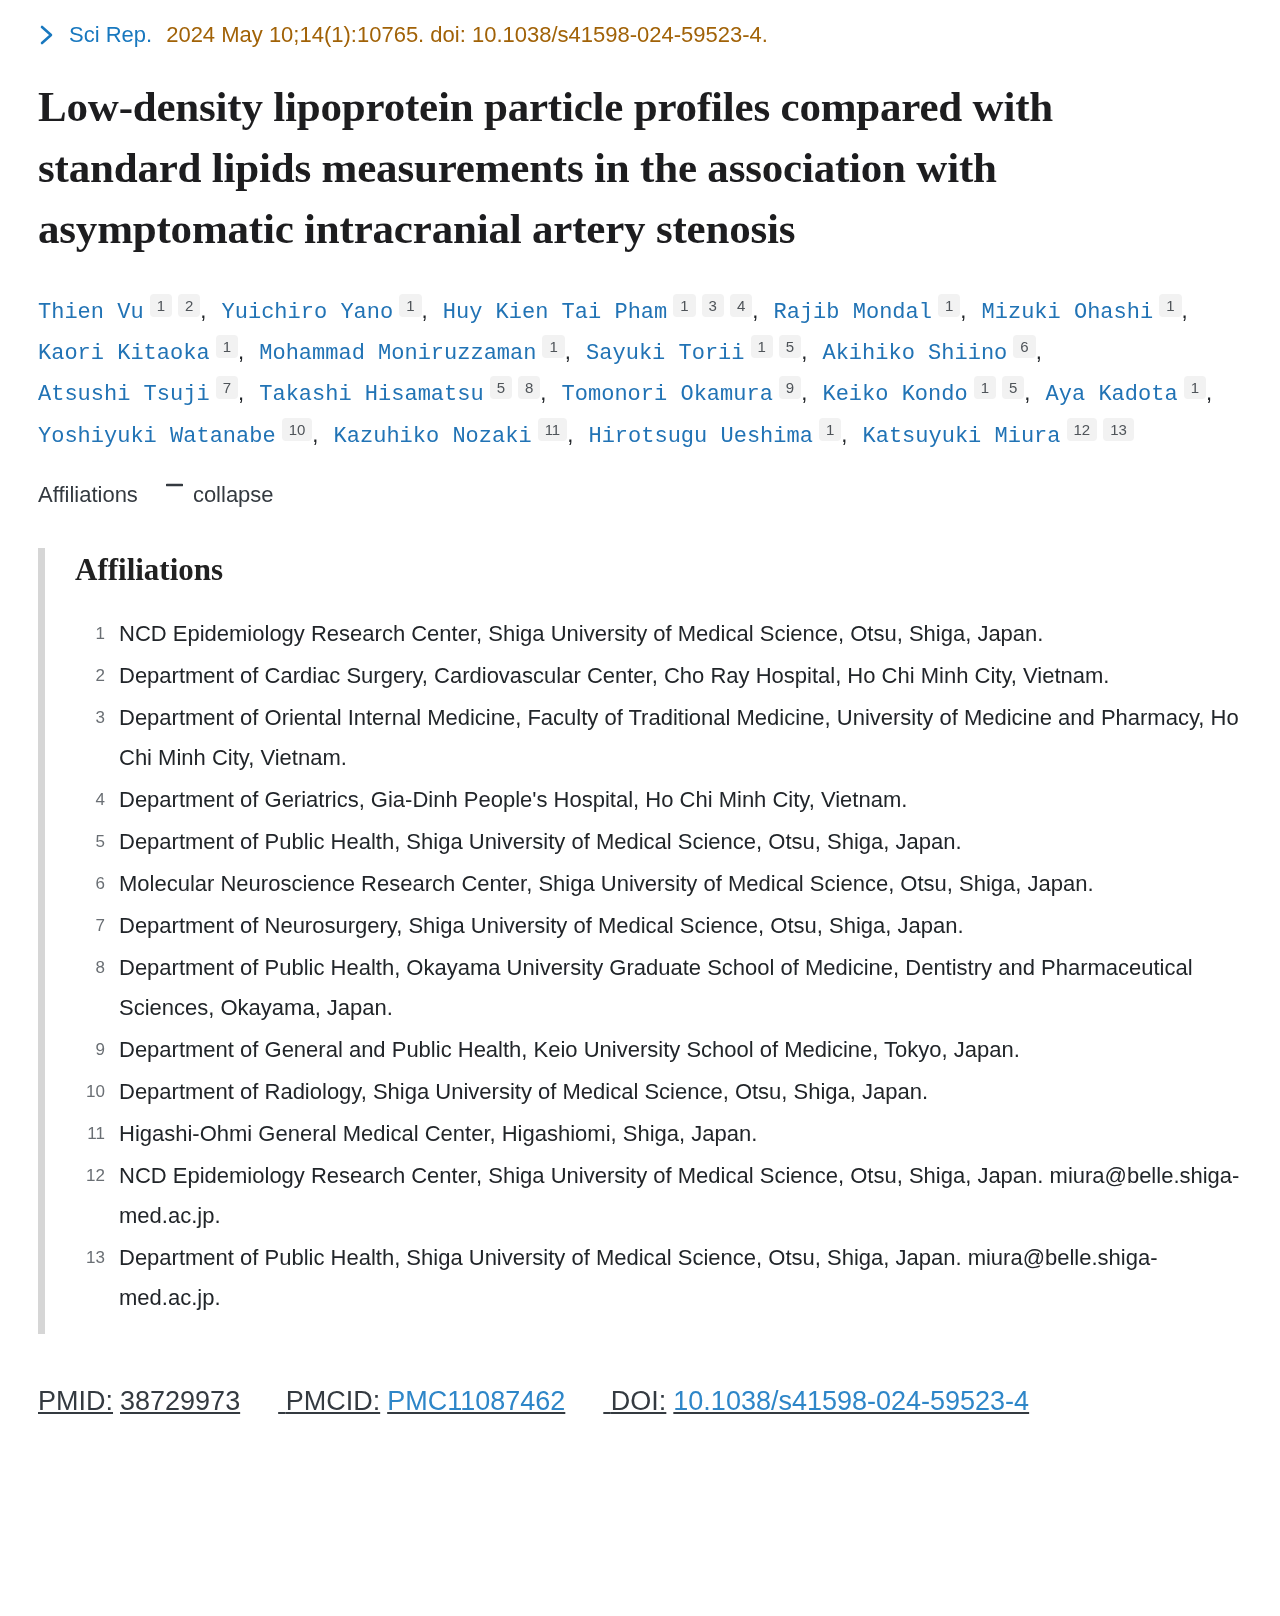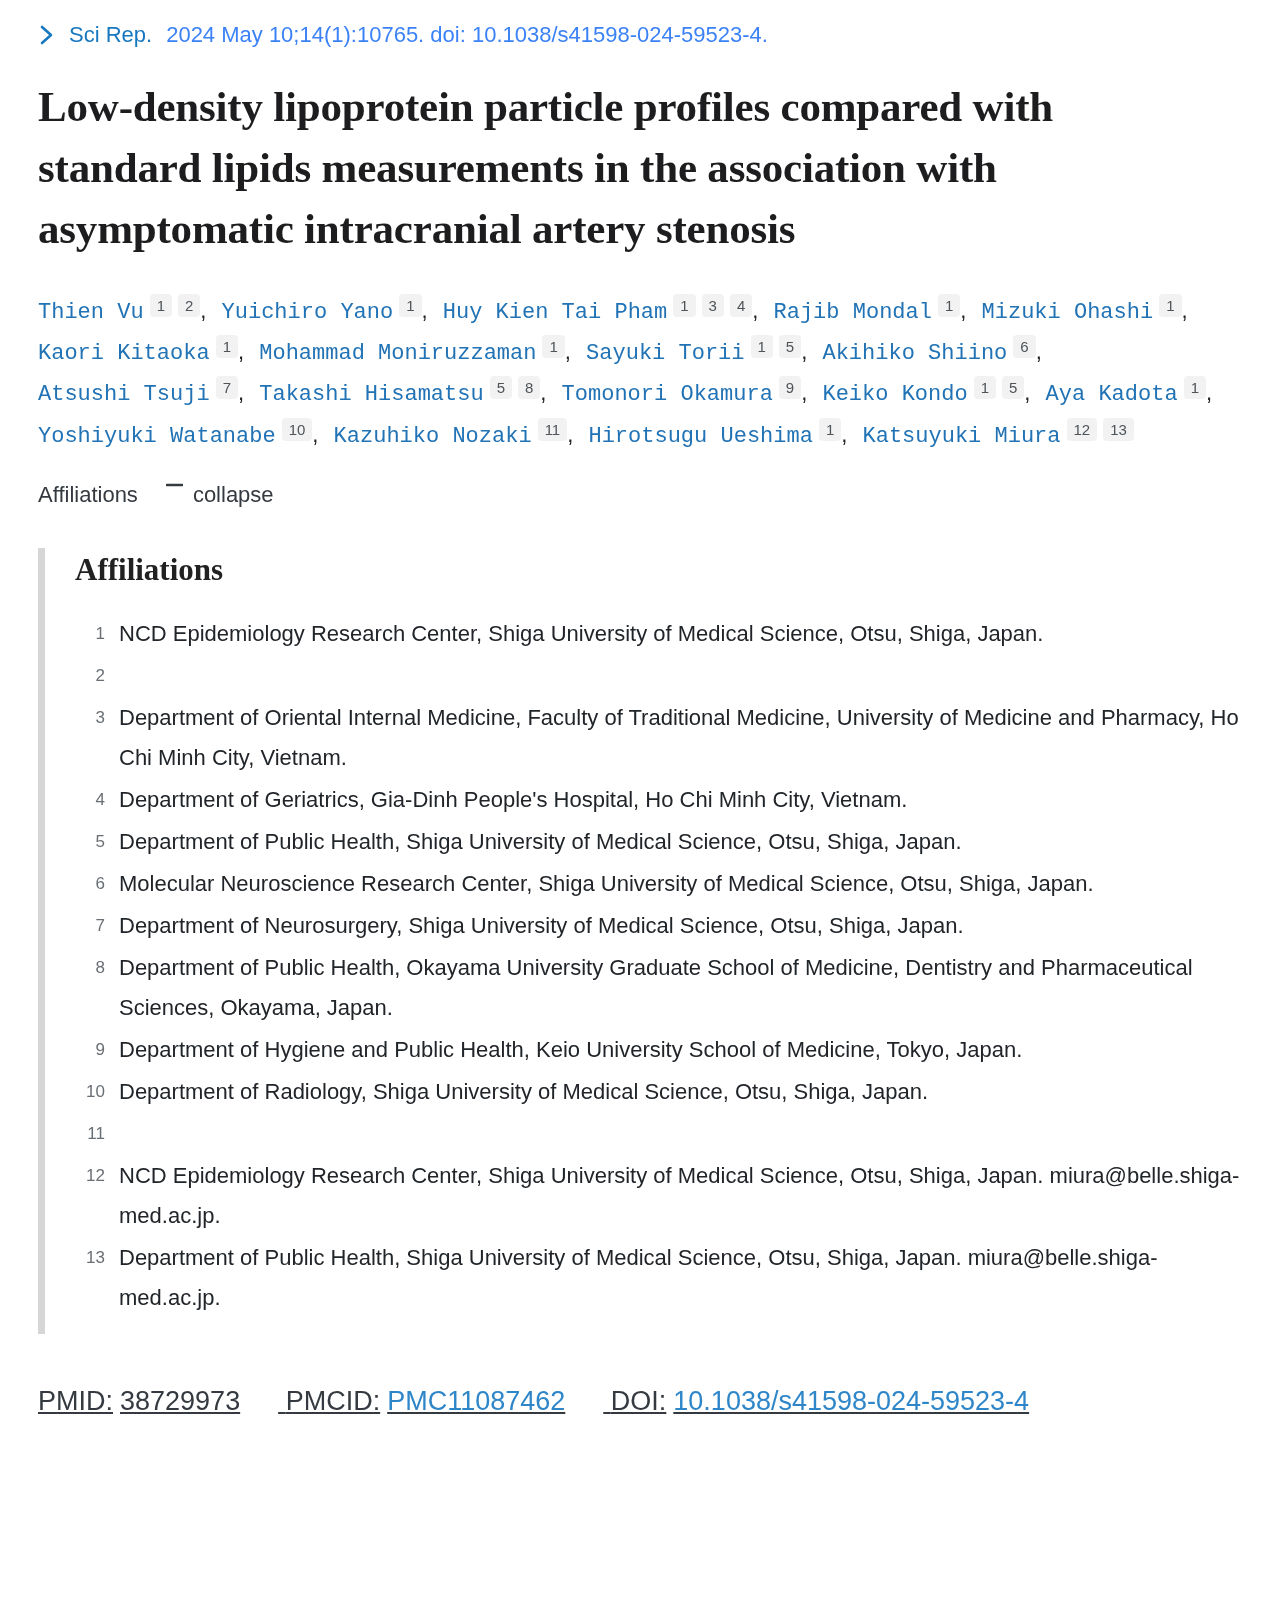--- a/index.html
+++ b/index.html
@@ -31,21 +31,21 @@
     border: none;
     padding: 0;
     cursor: pointer;
   }
   .journal-link {
     color: #1878bf;
     text-decoration: none;
     cursor: pointer;
   }
   .citation-gray {
-    color: #3b82f6;
+    color: #a16207;
     text-align: center;
   }
 
   
   .article-title {
     font-family: "Liberation Serif", serif;
     font-weight: bold;
     font-size: 43px;
     line-height: 1.42;
     color: #1d1d1f;
@@ -237,20 +237,21 @@
   <h2 class="affil-heading">Affiliations</h2>
   <ol class="affil-list">
 
       <li class="affil-item">
         <span class="affil-num">1</span>
         <span class="affil-text">NCD Epidemiology Research Center, Shiga University of Medical Science, Otsu, Shiga, Japan.</span>
       </li>
 
       <li class="affil-item">
         <span class="affil-num">2</span>
+        <span class="affil-text">Department of Cardiac Surgery, Cardiovascular Center, Cho Ray Hospital, Ho Chi Minh City, Vietnam.</span>
       </li>
 
       <li class="affil-item">
         <span class="affil-num">3</span>
         <span class="affil-text">Department of Oriental Internal Medicine, Faculty of Traditional Medicine, University of Medicine and Pharmacy, Ho Chi Minh City, Vietnam.</span>
       </li>
 
       <li class="affil-item">
         <span class="affil-num">4</span>
         <span class="affil-text">Department of Geriatrics, Gia-Dinh People's Hospital, Ho Chi Minh City, Vietnam.</span>
@@ -271,30 +272,31 @@
         <span class="affil-text">Department of Neurosurgery, Shiga University of Medical Science, Otsu, Shiga, Japan.</span>
       </li>
 
       <li class="affil-item">
         <span class="affil-num">8</span>
         <span class="affil-text">Department of Public Health, Okayama University Graduate School of Medicine, Dentistry and Pharmaceutical Sciences, Okayama, Japan.</span>
       </li>
 
       <li class="affil-item">
         <span class="affil-num">9</span>
-        <span class="affil-text">Department of Hygiene and Public Health, Keio University School of Medicine, Tokyo, Japan.</span>
+        <span class="affil-text">Department of General and Public Health, Keio University School of Medicine, Tokyo, Japan.</span>
       </li>
 
       <li class="affil-item">
         <span class="affil-num">10</span>
         <span class="affil-text">Department of Radiology, Shiga University of Medical Science, Otsu, Shiga, Japan.</span>
       </li>
 
       <li class="affil-item">
         <span class="affil-num">11</span>
+        <span class="affil-text">Higashi-Ohmi General Medical Center, Higashiomi, Shiga, Japan.</span>
       </li>
 
       <li class="affil-item">
         <span class="affil-num">12</span>
         <span class="affil-text">NCD Epidemiology Research Center, Shiga University of Medical Science, Otsu, Shiga, Japan. miura@belle.shiga-med.ac.jp.</span>
       </li>
 
       <li class="affil-item">
         <span class="affil-num">13</span>
         <span class="affil-text">Department of Public Health, Shiga University of Medical Science, Otsu, Shiga, Japan. miura@belle.shiga-med.ac.jp.</span>

